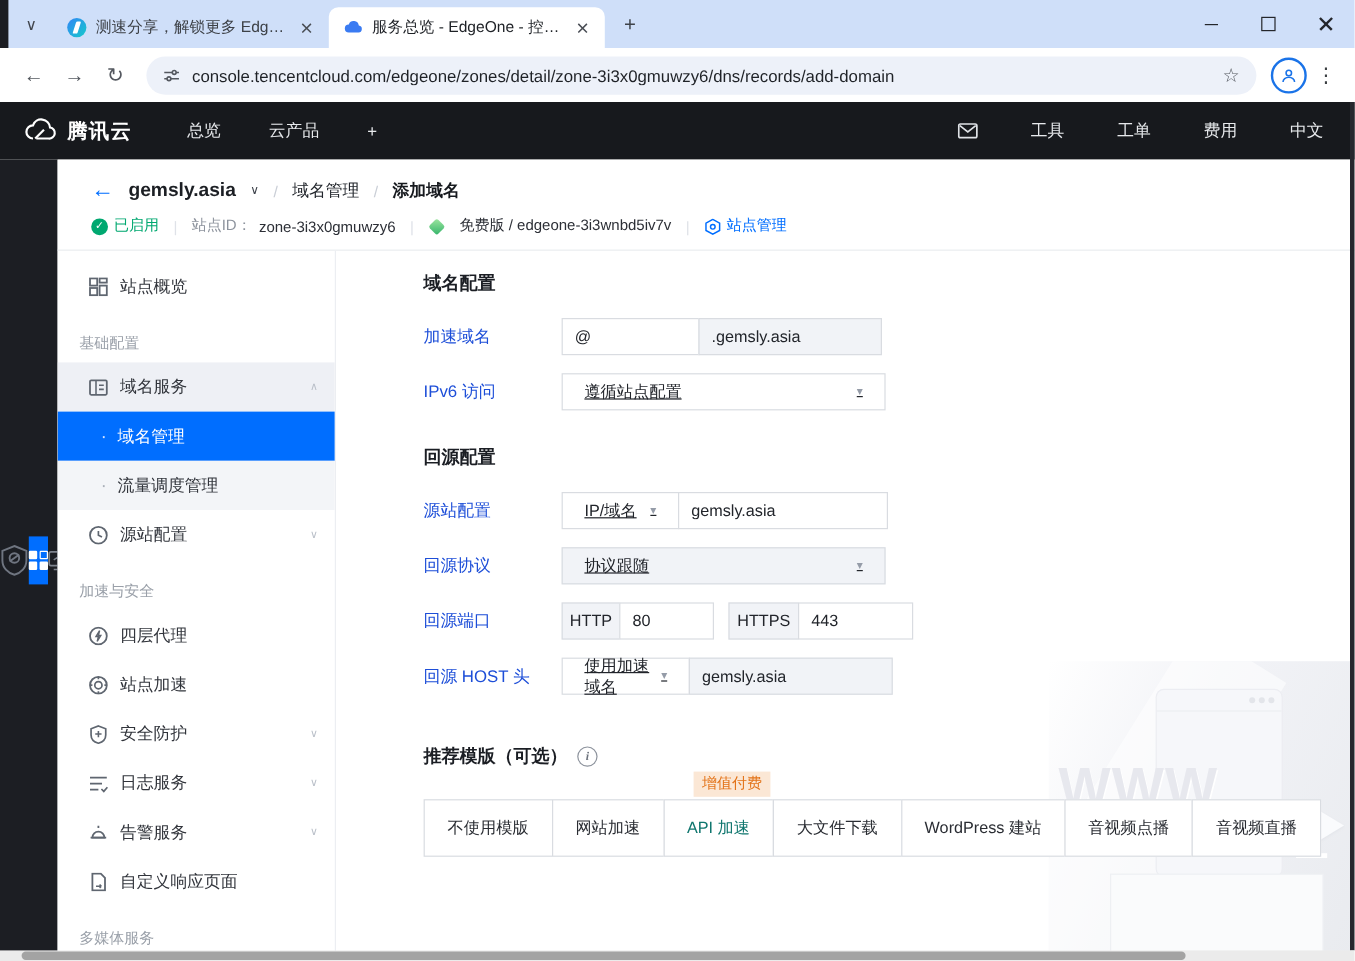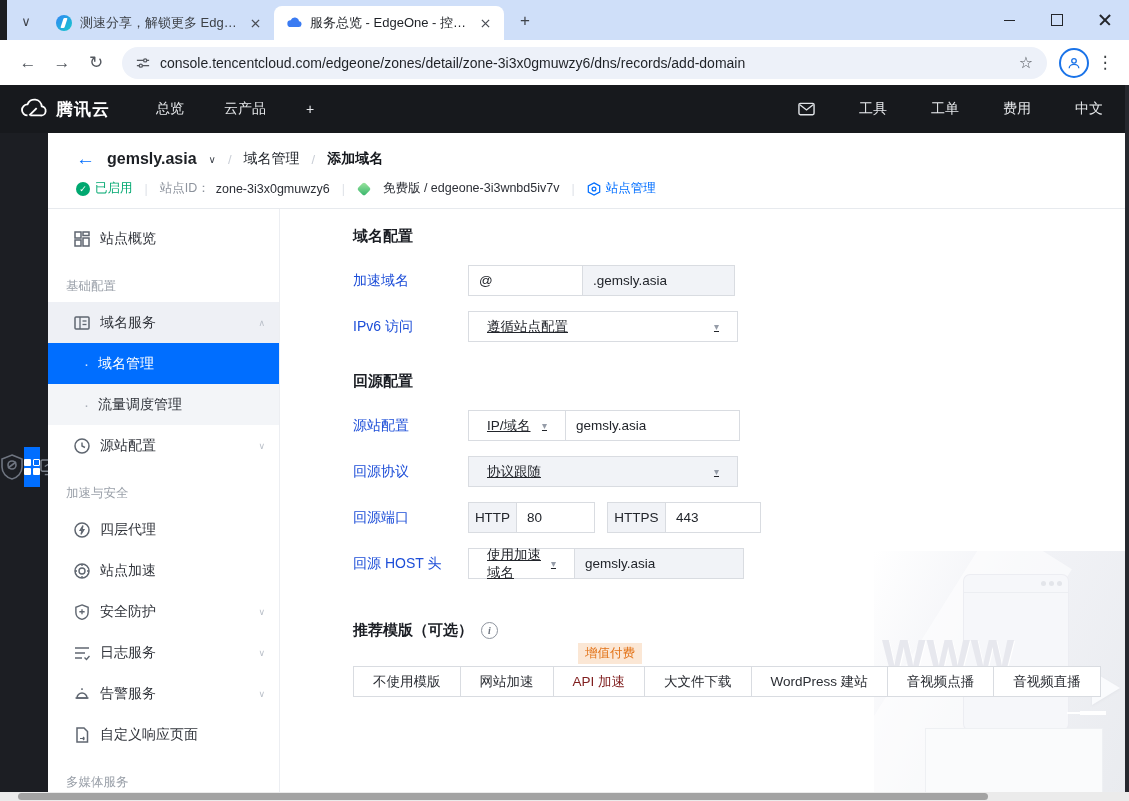--- a/index.html
+++ b/index.html
@@ -106,23 +106,23 @@
   .port-tag2{width:59px;justify-content:center;}
   .w-http{width:79px;}
   .w-https{width:96px;}
   .port-gap{width:12px;}
   .w-hostsel{width:107px;}
   .w-hostval{width:170px;padding:0 10px;}
   .tpl-title{margin-top:42px;margin-bottom:3px;display:flex;align-items:center;gap:8px;}
   .info-ico{width:15px;height:15px;border-radius:50%;border:1px solid #8d939d;color:#6c727c;font-size:10px;display:flex;align-items:center;justify-content:center;font-family:"Liberation Serif","DejaVu Serif",serif;font-style:italic;cursor:pointer;}
   .badge{display:inline-block;margin-left:225px;margin-bottom:2px;padding:2px 7px;font-size:12.5px;color:#e37318;background:#fbe7d5;}
   .tpl-group{display:flex;}
-  .tpl-btn{height:31px;box-sizing:border-box;padding:0 19px;background:#fff;border:1px solid #d9dce1;margin-left:-1px;font-size:13.5px;color:#2a2d33;display:flex;align-items:center;cursor:pointer;white-space:nowrap;}
+  .tpl-btn{height:48px;box-sizing:border-box;padding:0 19px;background:#fff;border:1px solid #d9dce1;margin-left:-1px;font-size:13.5px;color:#2a2d33;display:flex;align-items:center;cursor:pointer;white-space:nowrap;}
   .tpl-btn:first-child{margin-left:0;}
-  .tpl-btn.disabled{color:#7f1d1d;cursor:default;}
+  .tpl-btn.disabled{color:#0f766e;cursor:default;}
 
   
   .decor{position:absolute;right:3px;bottom:0;width:252px;height:250px;overflow:hidden;z-index:0;background:linear-gradient(115deg,#ffffff 0%,#f2f3f7 40%,#e9ebef 100%);}
   .decor-stripe{position:absolute;width:90px;height:320px;background:rgba(255,255,255,.55);transform:rotate(32deg);top:-30px;left:30px;}
   .decor-win{position:absolute;top:24px;right:58px;width:104px;height:155px;background:#f6f7fa;border-radius:6px;box-shadow:0 0 0 1px #ecedf2;}
   .decor-win-bar{height:17px;border-bottom:1px solid #eceef2;display:flex;align-items:center;justify-content:flex-end;gap:3px;padding-right:6px;}
   .decor-win-bar i{width:5px;height:5px;border-radius:50%;background:#e3e5ea;}
   .decor-www{position:absolute;top:78px;left:8px;font-size:46px;font-weight:bold;color:#e7e8ee;letter-spacing:1px;text-shadow:1px 1px 0 #fff;}
   .decor-play{position:absolute;top:120px;right:6px;width:0;height:0;border-left:28px solid #fafbfd;border-top:17px solid transparent;border-bottom:17px solid transparent;filter:drop-shadow(0 1px 1px #e2e4e9);}
   .decor-panel{position:absolute;bottom:-6px;right:24px;width:176px;height:78px;background:#fafbfc;box-shadow:0 0 0 1px #eef0f3;}

